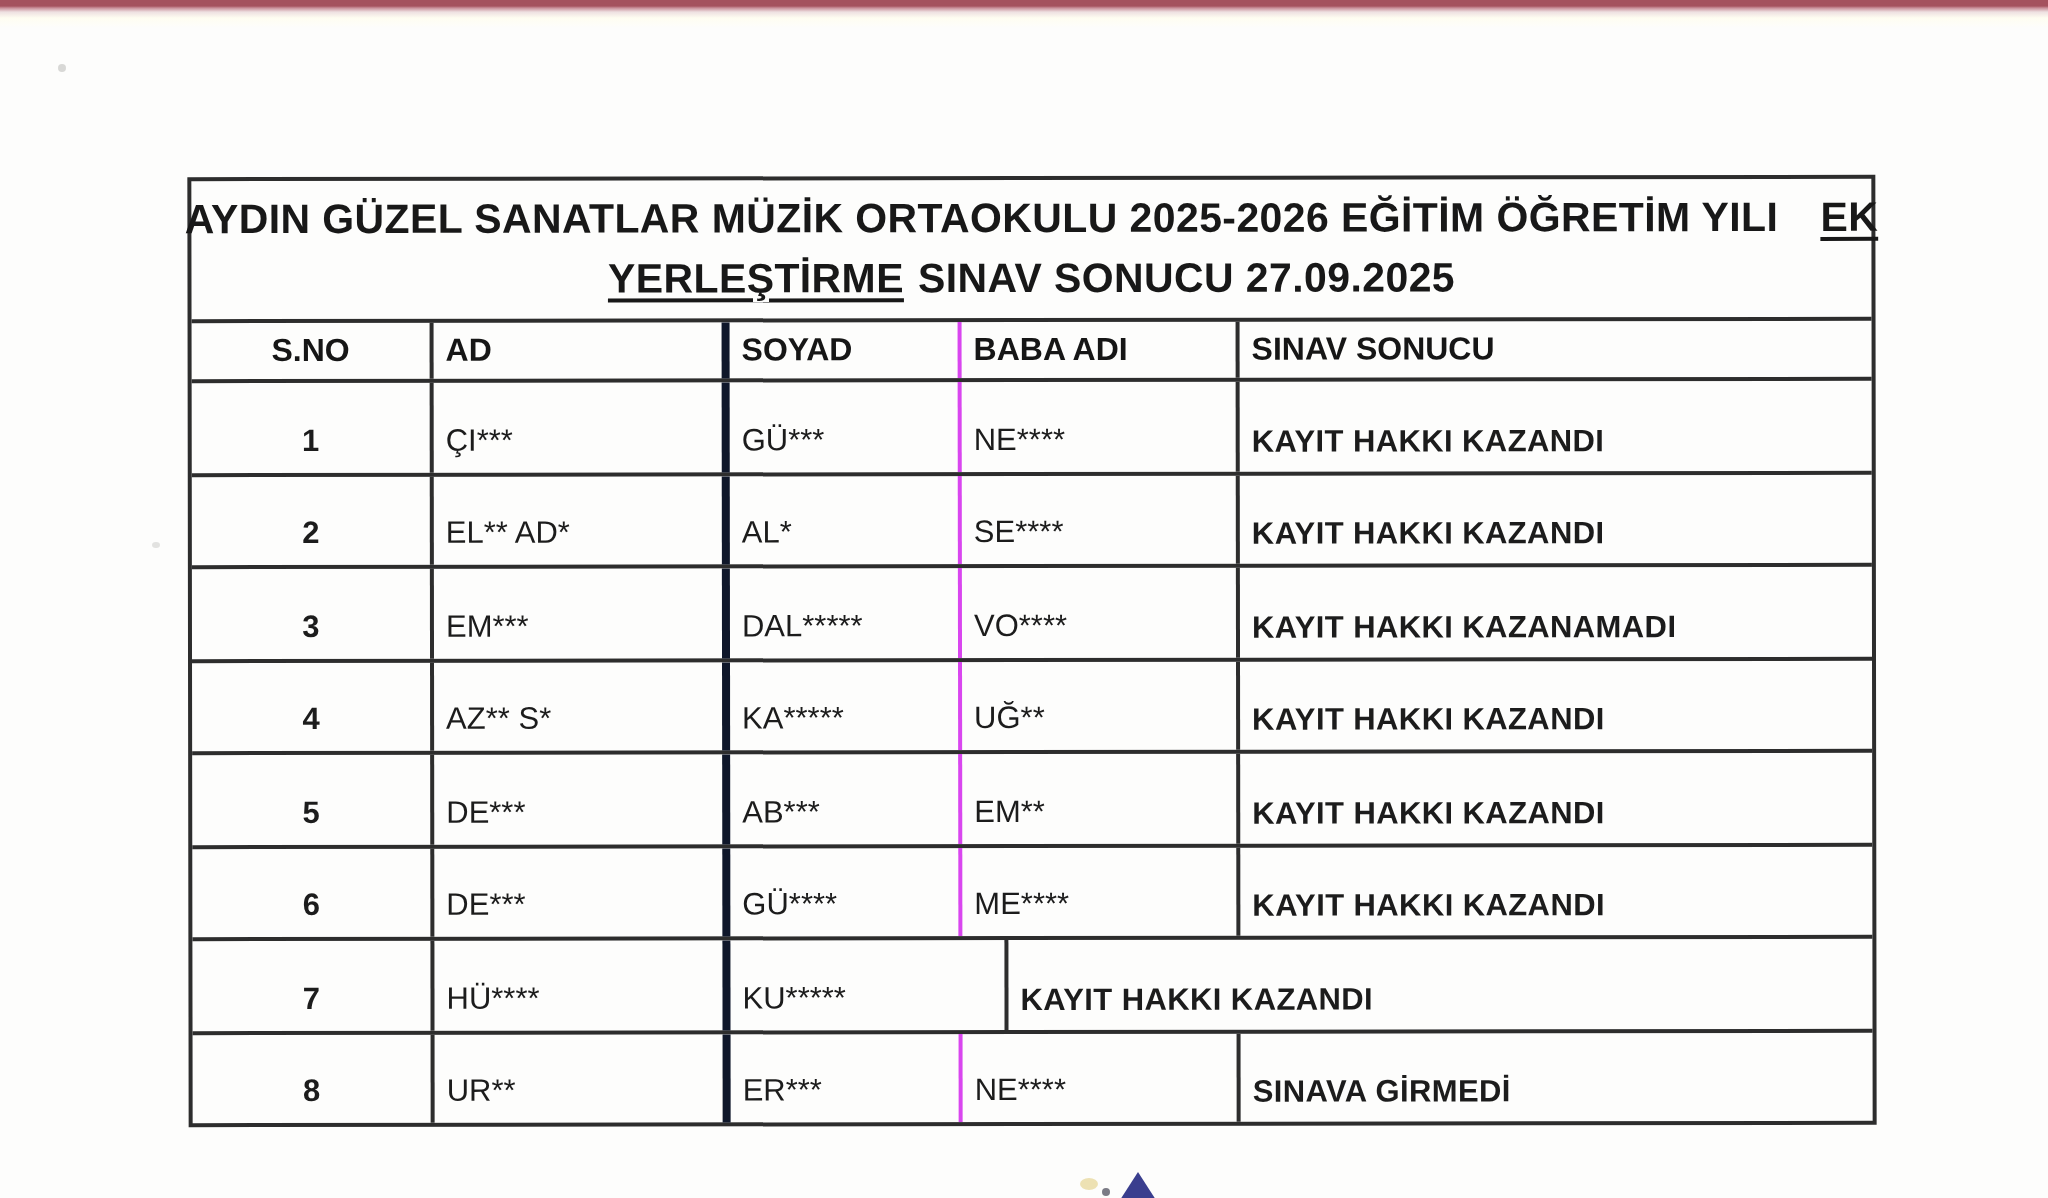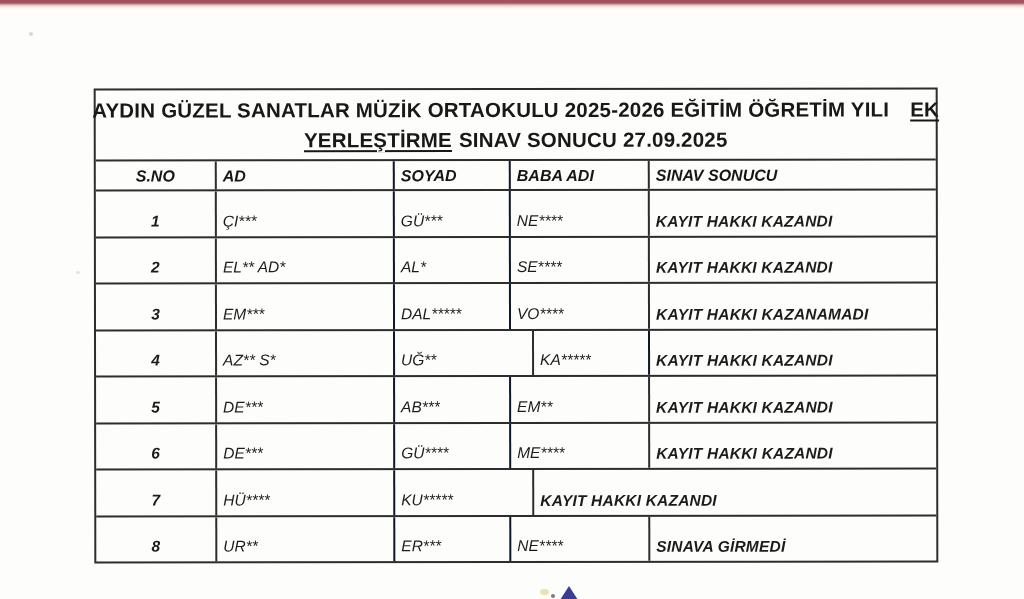--- a/index.html
+++ b/index.html
@@ -45,25 +45,25 @@
   .header-row {
     height:30px; border-bottom:2px solid #2d2d2d;
     display:flex; font-weight:bold; font-size:16px; color:#161616;
   }
   .data-row {
     flex:1; display:flex; border-bottom:2px solid #2d2d2d;
     font-size:15.5px;
   }
   .data-row:last-child { border-bottom:none; }
 
-  .cell { display:flex; align-items:flex-end; padding:0 0 6px 6px; overflow:hidden;font-style:italic; }
+  .cell { display:flex; align-items:flex-end; padding:0 0 6px 6px; overflow:hidden; }
   .header-row .cell { padding-bottom:4px; }
   .c-sno  { width:121px; border-right:2px solid #2d2d2d; justify-content:center; padding-left:0; }
-  .c-ad   { width:178px; border-right:2px solid #0f172a; }
-  .c-soyad{ width:116px; border-right:2px solid #0f172a; }
+  .c-ad   { width:148px; border-right:4px solid #0f172a; }
+  .c-soyad{ width:116px; border-right:2px solid #d946ef; }
   .c-baba { width:139px; border-right:2px solid #2d2d2d; }
   .c-sonuc{ flex:1; }
   .data-row .c-sno   { font-weight:bold; font-size:15.5px; }
   .data-row .c-sonuc { font-weight:bold; padding-bottom:5px; letter-spacing:0.2px; }
 
   
   .emblem { position:absolute; left:534px; top:584px; width:50px; height:15px; }
   .emblem .tri {
     position:absolute; left:26px; top:2px;
     width:0; height:0;
@@ -121,22 +121,22 @@
     <div class="cell c-sno">3</div>
     <div class="cell c-ad">EM***</div>
     <div class="cell c-soyad">DAL*****</div>
     <div class="cell c-baba">VO****</div>
     <div class="cell c-sonuc">KAYIT HAKKI KAZANAMADI</div>
   </div>
 
   <div class="data-row">
     <div class="cell c-sno">4</div>
     <div class="cell c-ad">AZ** S*</div>
+    <div class="cell c-soyad">KA*****</div>
     <div class="cell c-baba">UĞ**</div>
-    <div class="cell c-soyad">KA*****</div>
     <div class="cell c-sonuc">KAYIT HAKKI KAZANDI</div>
   </div>
 
   <div class="data-row">
     <div class="cell c-sno">5</div>
     <div class="cell c-ad">DE***</div>
     <div class="cell c-soyad">AB***</div>
     <div class="cell c-baba">EM**</div>
     <div class="cell c-sonuc">KAYIT HAKKI KAZANDI</div>
   </div>

